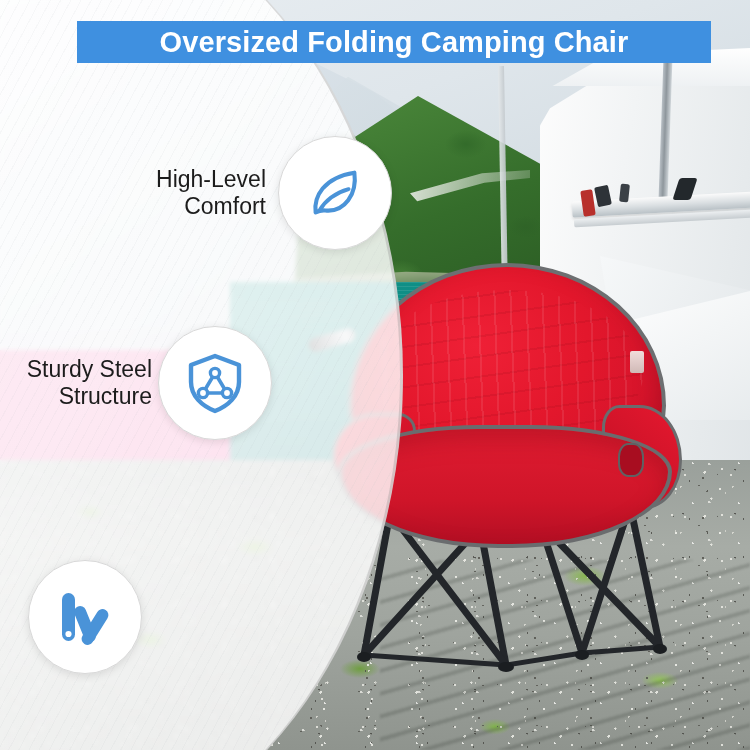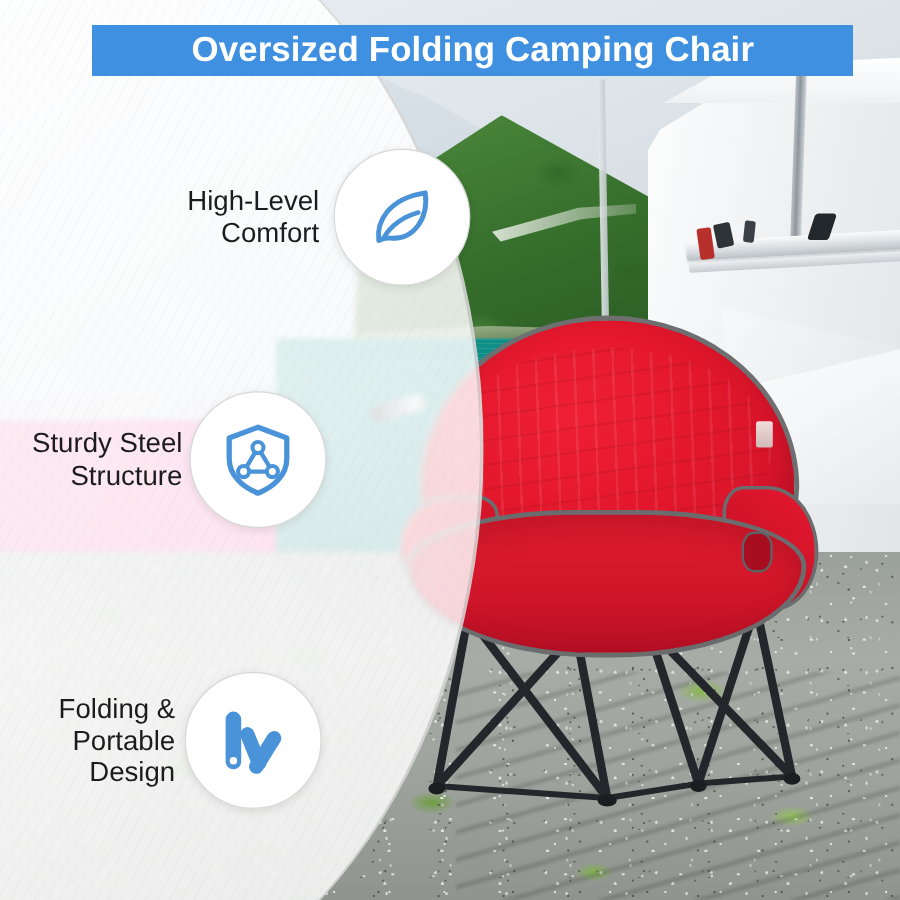--- a/index.html
+++ b/index.html
@@ -168,21 +168,21 @@
 
   
   .feature{position:absolute;display:flex;align-items:center;}
   .feature .label{color:#1c1c1c;font-size:23px;line-height:1.16;font-weight:400;
        font-family:"Liberation Sans",sans-serif;text-align:right;white-space:pre-line;}
   .badge{width:112px;height:112px;border-radius:50%;background:#fff;
        border:1px solid #d8d8d8;display:flex;align-items:center;justify-content:center;
        box-shadow:0 2px 8px rgba(0,0,0,.10);flex:0 0 auto;}
   .badge svg{display:block;}
 
-  #feat-comfort{left:146px;top:124px;}
+  #feat-comfort{left:146px;top:136px;}
   #feat-comfort .label{width:120px;margin-right:12px;text-align:right;}
   #feat-steel{left:14px;top:326px;}
   #feat-steel .label{width:138px;margin-right:6px;}
   #feat-folding{left:28px;top:560px;}
   #feat-folding .label{width:118px;margin-right:8px;}
 </style>
 </head>
 <body>
 
 <div class="canvas">
@@ -280,23 +280,20 @@
         <path d="M32 5 L56 14 V31 C56 45 45 55 32 60 C19 55 8 45 8 31 V14 Z" fill="none" stroke="#4a93d8" stroke-width="4.4" stroke-linejoin="round"></path>
         <path d="M32 22 L44 42 H20 Z" fill="none" stroke="#4a93d8" stroke-width="3.6" stroke-linejoin="round"></path>
         <circle cx="32" cy="22" r="4.6" fill="#fff" stroke="#4a93d8" stroke-width="3.4"></circle>
         <circle cx="44" cy="42" r="4.6" fill="#fff" stroke="#4a93d8" stroke-width="3.4"></circle>
         <circle cx="20" cy="42" r="4.6" fill="#fff" stroke="#4a93d8" stroke-width="3.4"></circle>
       </svg>
     </span>
   </div>
 
   <div class="feature" id="feat-folding">
-    <span class="label">Folding &amp;
-Portable
-Design</span>
     <span class="badge">
       <svg width="64" height="64" viewBox="0 0 64 64">
         <rect x="9" y="8" width="13" height="48" rx="6.5" fill="#4a93d8"></rect>
         <circle cx="15.5" cy="49" r="3.1" fill="#fff"></circle>
         <rect x="26" y="20" width="12" height="38" rx="6" fill="#4a93d8" transform="rotate(-22 32 39)"></rect>
         <rect x="36" y="22" width="12" height="40" rx="6" fill="#4a93d8" transform="rotate(32 42 42)"></rect>
         <circle cx="37.5" cy="23.5" r="3.1" fill="#fff"></circle>
       </svg>
     </span>
   </div>

